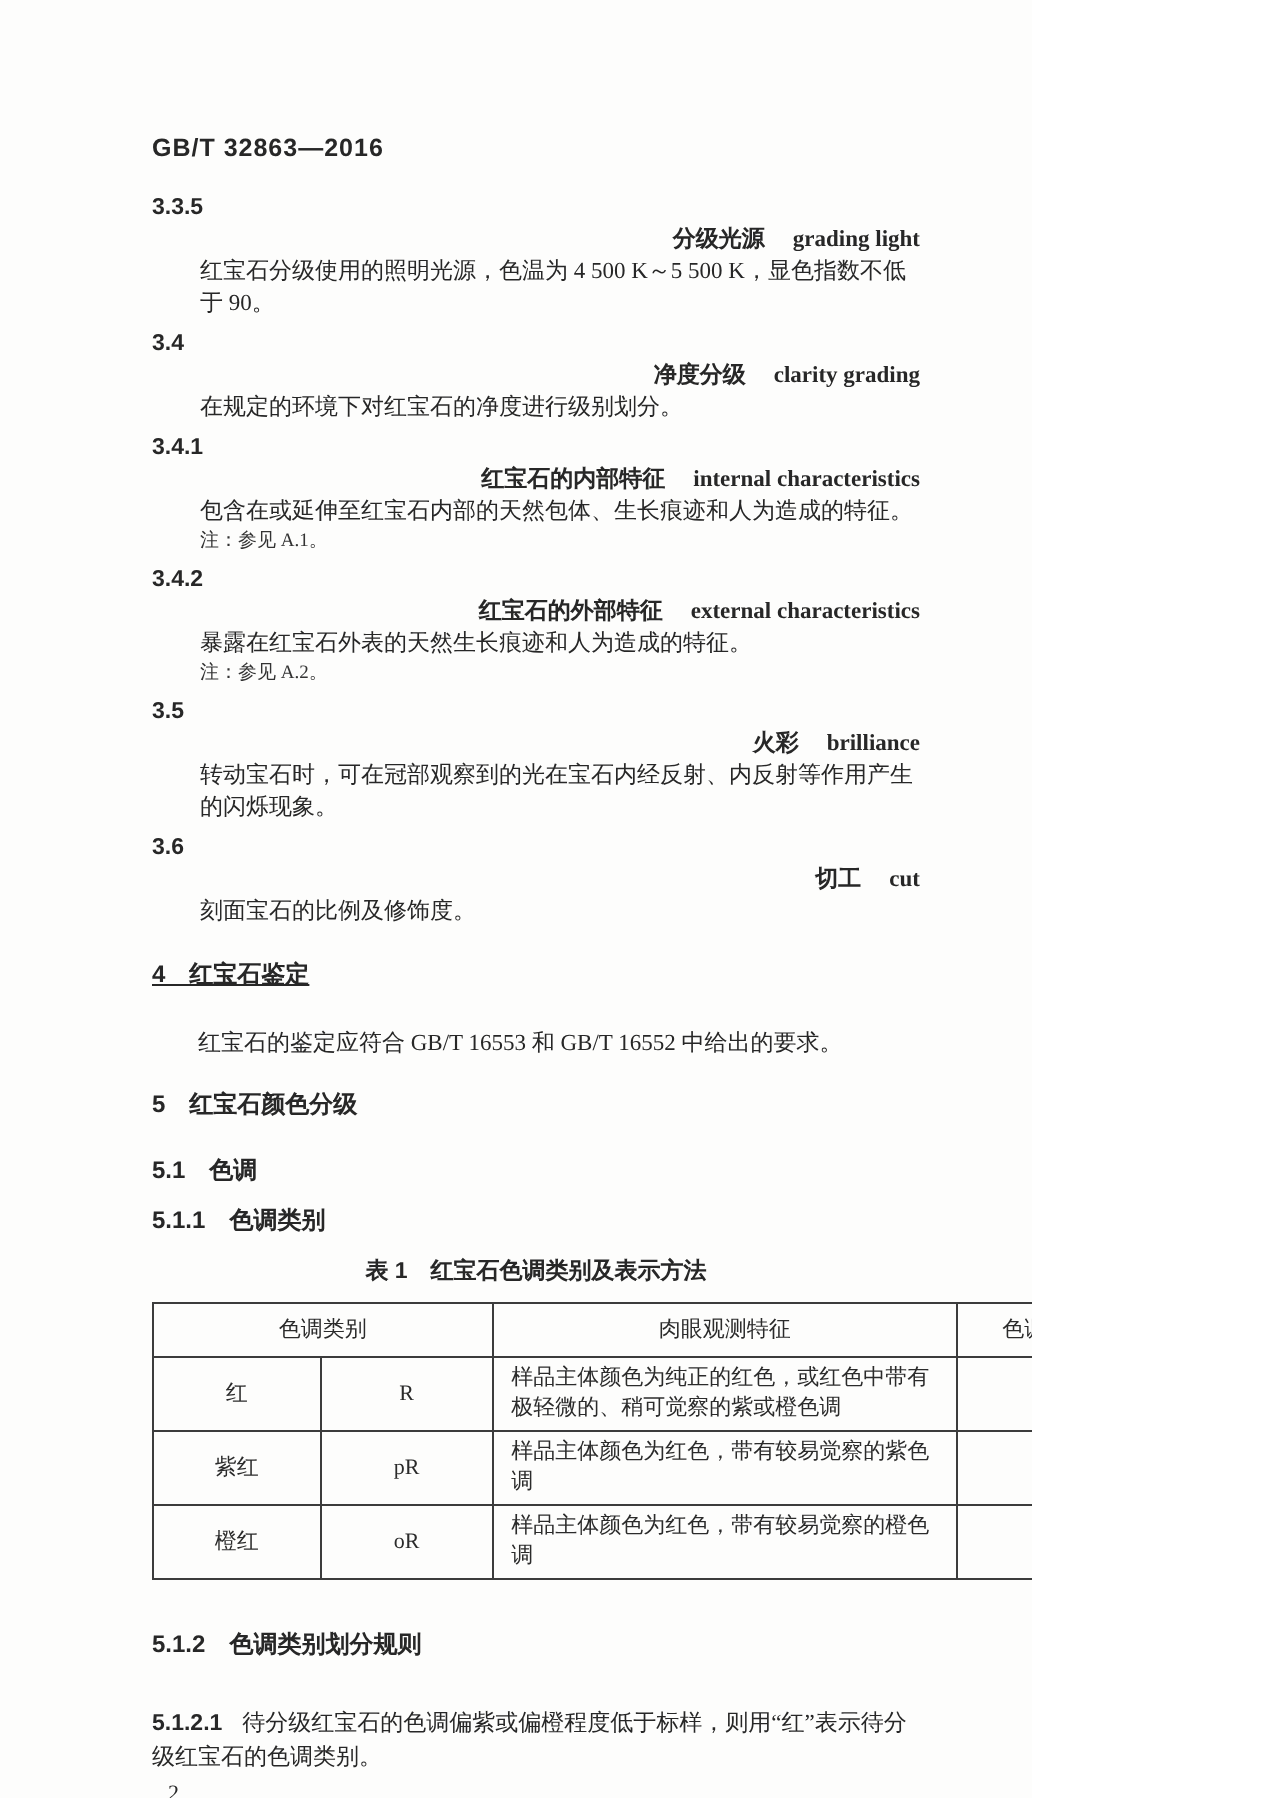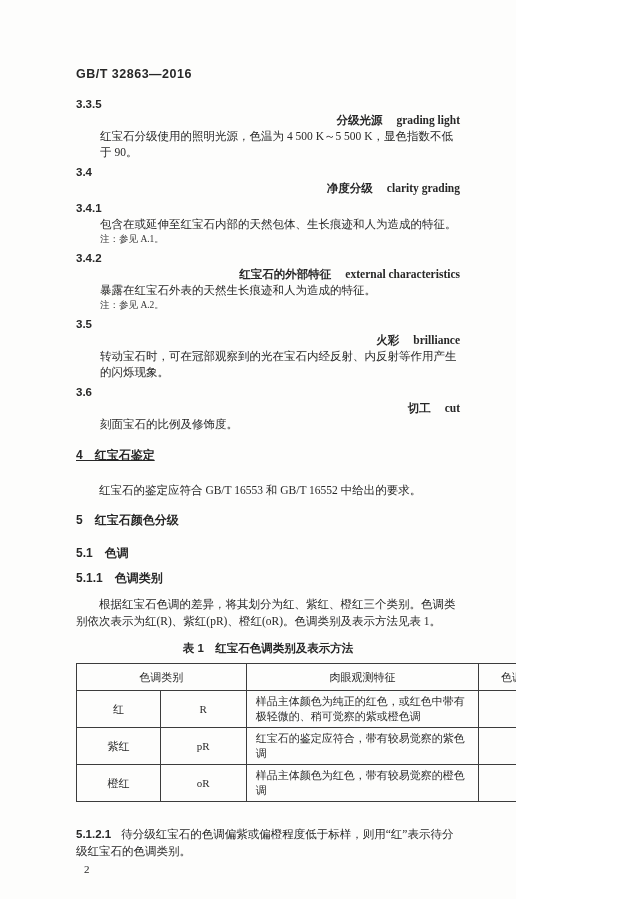--- a/index.html
+++ b/index.html
@@ -96,24 +96,28 @@
       <span class="term-cn">分级光源</span><span class="term-en">grading light</span>
     </div>
     <div class="term-def">红宝石分级使用的照明光源，色温为 4 500 K～5 500 K，显色指数不低于 90。</div>
   </div>
 
   <div class="term-block">
     <div class="clause-num">3.4</div>
     <div class="term-line">
       <span class="term-cn">净度分级</span><span class="term-en">clarity grading</span>
     </div>
+    <div class="term-def">在规定的环境下对红宝石的净度进行级别划分。</div>
   </div>
 
   <div class="term-block">
     <div class="clause-num">3.4.1</div>
+    <div class="term-line">
+      <span class="term-cn">红宝石的内部特征</span><span class="term-en">internal characteristics</span>
+    </div>
     <div class="term-def">包含在或延伸至红宝石内部的天然包体、生长痕迹和人为造成的特征。</div>
     <div class="term-note">注：参见 A.1。</div>
   </div>
 
   <div class="term-block">
     <div class="clause-num">3.4.2</div>
     <div class="term-line">
       <span class="term-cn">红宝石的外部特征</span><span class="term-en">external characteristics</span>
     </div>
     <div class="term-def">暴露在红宝石外表的天然生长痕迹和人为造成的特征。</div>
@@ -135,21 +139,20 @@
     </div>
     <div class="term-def">刻面宝石的比例及修饰度。</div>
   </div>
 
   <div class="sec-heading h4">4　红宝石鉴定</div>
   <div class="p4">红宝石的鉴定应符合 GB/T 16553 和 GB/T 16552 中给出的要求。</div>
 
   <div class="sec-heading h5">5　红宝石颜色分级</div>
   <div class="sec-heading h51">5.1　色调</div>
   <div class="sec-heading h511">5.1.1　色调类别</div>
-  <div class="p511">根据红宝石色调的差异，将其划分为红、紫红、橙红三个类别。色调类别依次表示为红(R)、紫红(pR)、橙红(oR)。色调类别及表示方法见表 1。</div>
 
   <div class="tbl-caption">表 1　红宝石色调类别及表示方法</div>
   <table class="t1">
     <colgroup>
       <col style="width:84px">
         <col style="width:86px">
         <col style="width:233px">
         <col style="width:100px">
     </colgroup>
     <thead>
@@ -162,31 +165,32 @@
     <tbody>
       <tr>
         <td>红</td>
         <td>R</td>
         <td class="feature">样品主体颜色为纯正的红色，或红色中带有极轻微的、稍可觉察的紫或橙色调</td>
         <td>5R</td>
       </tr>
       <tr>
         <td>紫红</td>
         <td>pR</td>
-        <td class="feature">红宝石的鉴定应符合，带有较易觉察的紫色调</td>
+        <td class="feature">样品主体颜色为红色，带有较易觉察的紫色调</td>
         <td>2.5R</td>
       </tr>
       <tr>
         <td>橙红</td>
         <td>oR</td>
         <td class="feature">样品主体颜色为红色，带有较易觉察的橙色调</td>
         <td>7.5R</td>
       </tr>
     </tbody>
   </table>
 
+  <div class="sec-heading h512">5.1.2　色调类别划分规则</div>
   <div class="p5121">
     <span class="clause-num">5.1.2.1</span><span>待分级红宝石的色调偏紫或偏橙程度低于标样，则用“红”表示待分级红宝石的色调类别。</span>
   </div>
 
   <div class="page-num">2</div>
 
 </div>
 
 </body></html>

